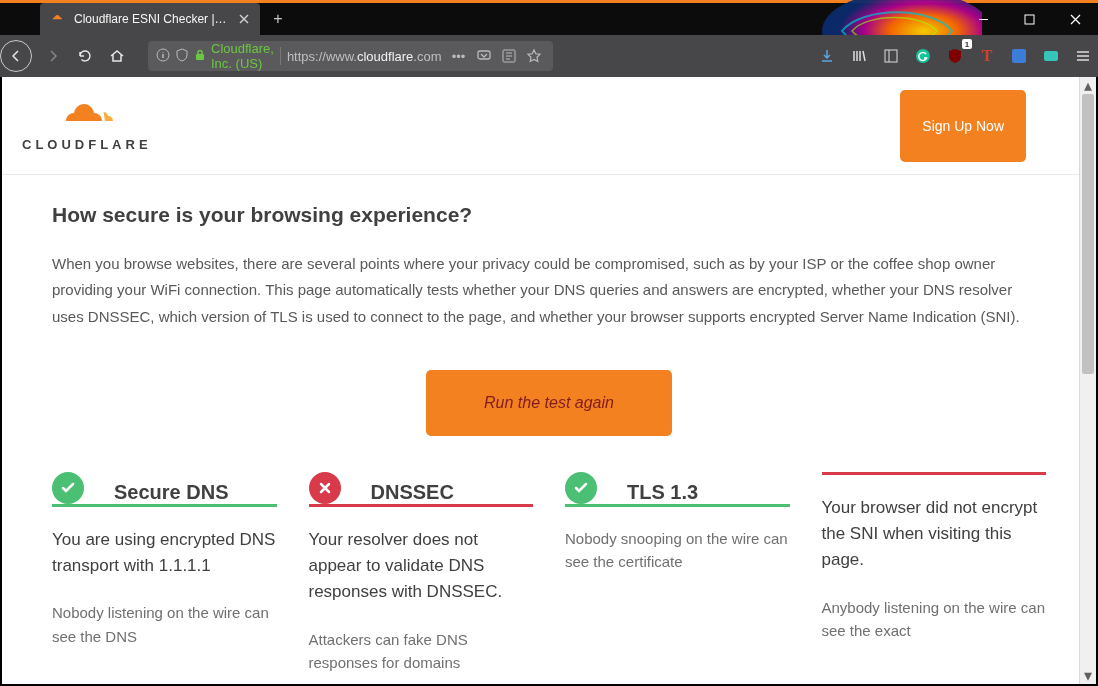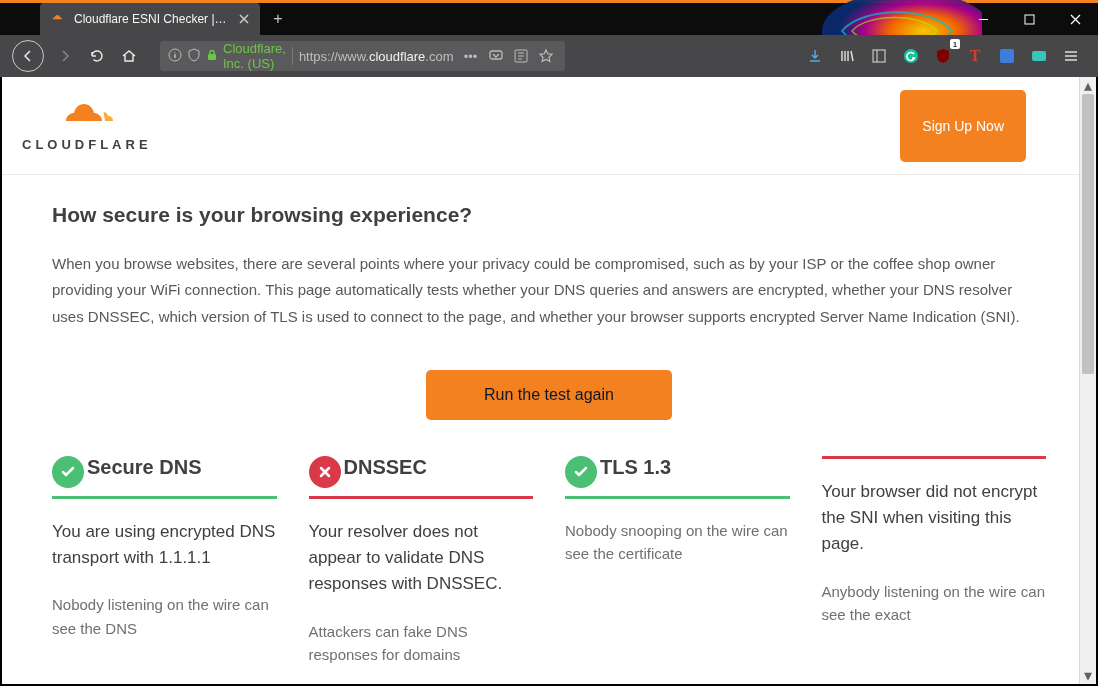--- a/index.html
+++ b/index.html
@@ -10,21 +10,21 @@
 .tab-strip { height: 32px; background: #0c0c0d; display: flex; align-items: stretch; position: relative; }
 .tab { background: #474749; color: #f6f6f6; display: flex; align-items: center; padding: 0 8px 0 10px; width: 220px; font-size: 12px; border-top-left-radius: 4px; border-top-right-radius: 4px; margin-left: 40px; gap: 8px; }
 .tab-favicon svg { width: 16px; height: 16px; }
 .tab-title { flex: 1; white-space: nowrap; overflow: hidden; text-overflow: ellipsis; }
 .tab-close { width: 16px; height: 16px; display: flex; align-items: center; justify-content: center; cursor: pointer; }
 .newtab-btn { color: #c9c9c9; font-size: 16px; width: 28px; display: flex; align-items: center; justify-content: center; cursor: pointer; margin-left: 4px; }
 .window-controls { position: absolute; right: 0; top: 0; display: flex; height: 100%; }
 .wc-btn { width: 46px; display: flex; align-items: center; justify-content: center; color: #fff; cursor: pointer; }
 .swirl { position: absolute; right: 116px; top: -4px; width: 170px; height: 64px; pointer-events: none; }
 
-.toolbar { height: 42px; background: #474749; display: flex; align-items: center; padding: 0 12px; gap: 2px; position: relative; }
+.toolbar { height: 42px; background: #474749; display: flex; align-items: center; padding: 0 0; gap: 2px; position: relative; }
 .nav-btn { width: 30px; height: 30px; display: flex; align-items: center; justify-content: center; color: #e6e6e6; cursor: pointer; border-radius: 4px; }
 .nav-btn.back-circle { border: 1px solid #c9c9c9; border-radius: 50%; width: 32px; height: 32px; margin-right: 4px; }
 .nav-btn.disabled { opacity: 0.4; }
 
 .addr { flex: 0 0 370px; height: 30px; background: #5a5a5c; border-radius: 4px; display: flex; align-items: center; padding: 0 8px; margin: 0 4px 0 14px; gap: 6px; font-size: 13px; }
 .addr .id-block { display: flex; align-items: center; gap: 5px; }
 .addr .sec-text { color: #6cc644; font-weight: 500; }
 .addr .url-text { color: #bfbfbf; }
 .addr .url-text .bold { color: #f0f0f0; }
 .addr .divider { width: 1px; height: 18px; background: #777; }
@@ -43,25 +43,25 @@
 .site-header { height: 98px; border-bottom: 1px solid #eaeaea; display: flex; align-items: center; padding: 0 70px 0 20px; }
 .logo { display: flex; flex-direction: column; align-items: center; gap: 4px; }
 .logo-icon svg { width: 60px; height: 30px; }
 .logo-text { font-size: 13px; font-weight: 700; letter-spacing: 4px; color: #404041; }
 .signup-btn { margin-left: auto; background: #f48120; color: #fff; border: 0; border-radius: 5px; padding: 28px 22px; font-size: 14px; cursor: pointer; }
 
 .content { padding: 28px 50px 0 50px; }
 h1 { text-align: center; font-size: 34px; color: #404041; font-weight: 600; margin-bottom: 14px; }
 h2.subtitle { font-size: 21px; color: #404041; font-weight: 600; margin-bottom: 24px; }
 .intro { font-size: 15px; line-height: 1.75; color: #595959; margin-bottom: 40px; }
-.run-btn { display: block; margin: 0 auto 36px auto; background: #f48120; color: #0f172a; border: 0; border-radius: 5px; padding: 16px 58px; font-size: 16px; cursor: pointer; }
+.run-btn { display: block; margin: 0 auto 36px auto; background: #f48120; color: #7f1d1d; border: 0; border-radius: 5px; padding: 24px 58px; font-size: 16px; cursor: pointer; font-style: italic; }
 
 .cards { display: flex; gap: 32px; }
 .card { flex: 1; }
-.card-head { display: flex; align-items: flex-start; gap: 3px; padding-bottom: 8px; }
+.card-head { display: flex; align-items: flex-end; gap: 30px; padding-bottom: 0; }
 .card-head h3 { font-size: 20px; color: #404041; font-weight: 600; }
 .status-ic { width: 32px; height: 32px; border-radius: 50%; display: flex; align-items: center; justify-content: center; }
 .status-ic.pass { background: #4bbf73; }
 .status-ic.fail { background: #d93a4a; }
 .card-divider { height: 3px; margin-bottom: 20px; }
 .card-divider.pass { background: #4bbf73; }
 .card-divider.fail { background: #d93a4a; }
 .card-summary { font-size: 17px; line-height: 1.55; color: #404041; margin-bottom: 22px; font-weight: 500; }
 .card-detail { font-size: 15px; line-height: 1.55; color: #707070; }
 

